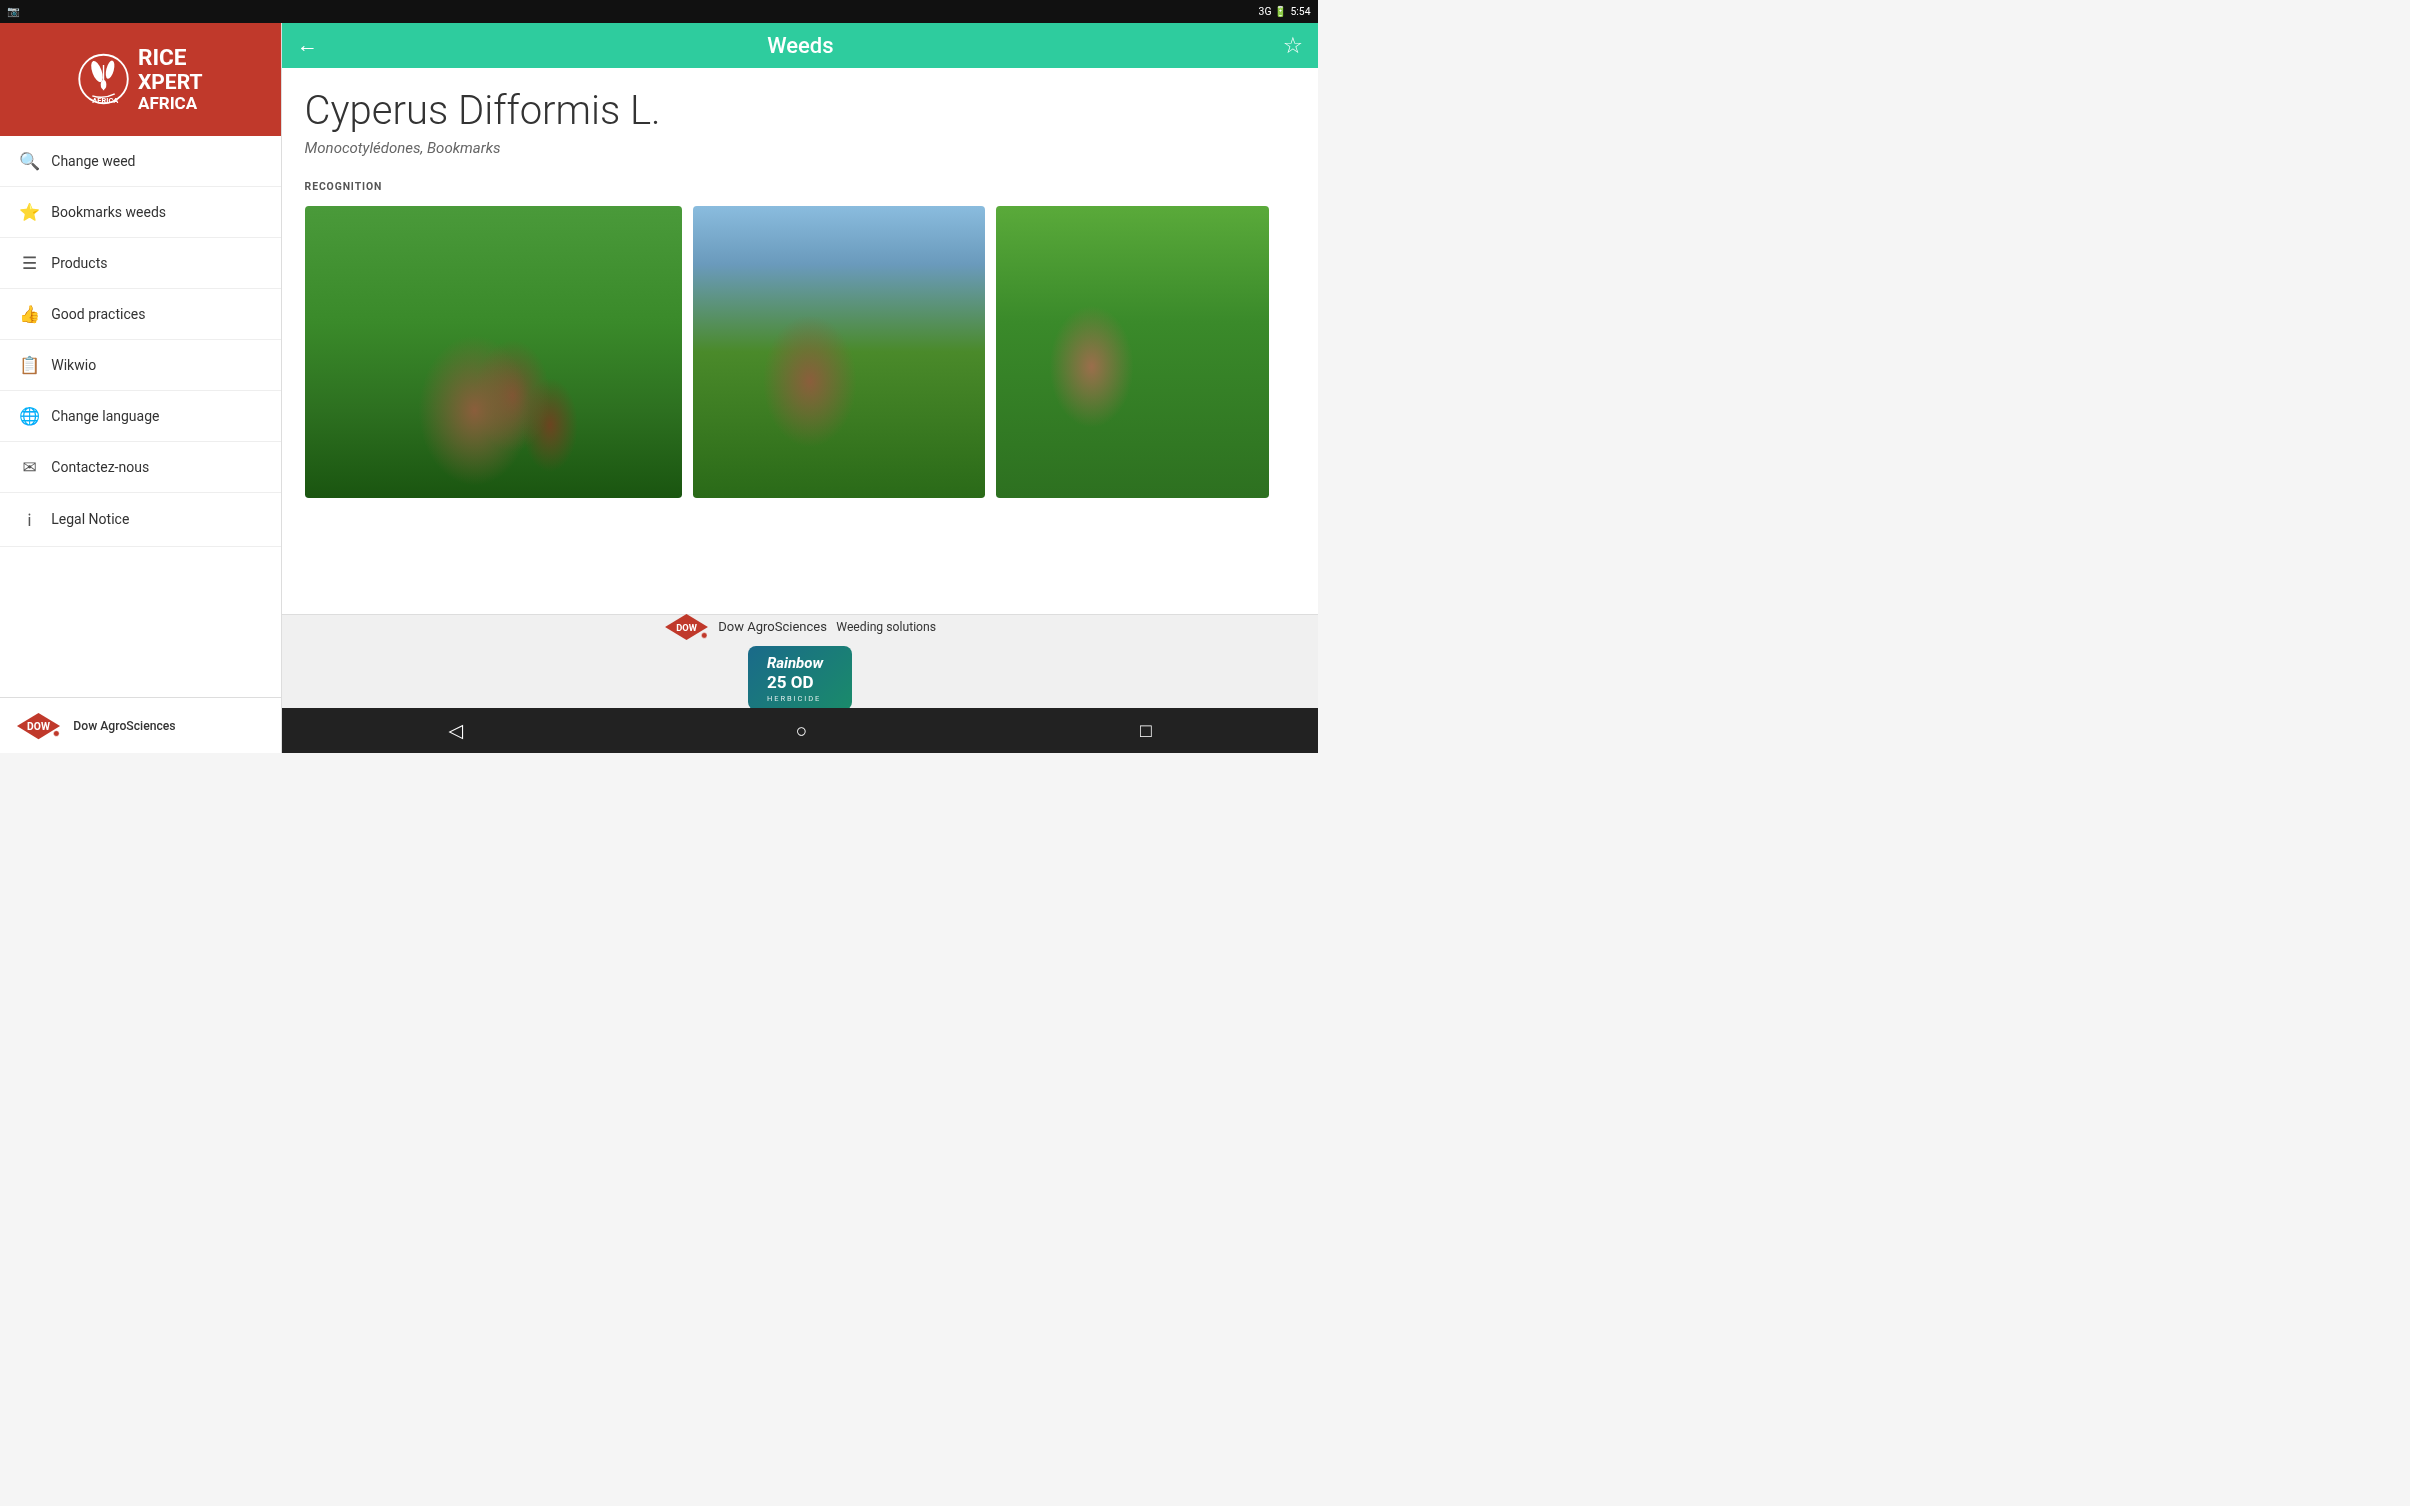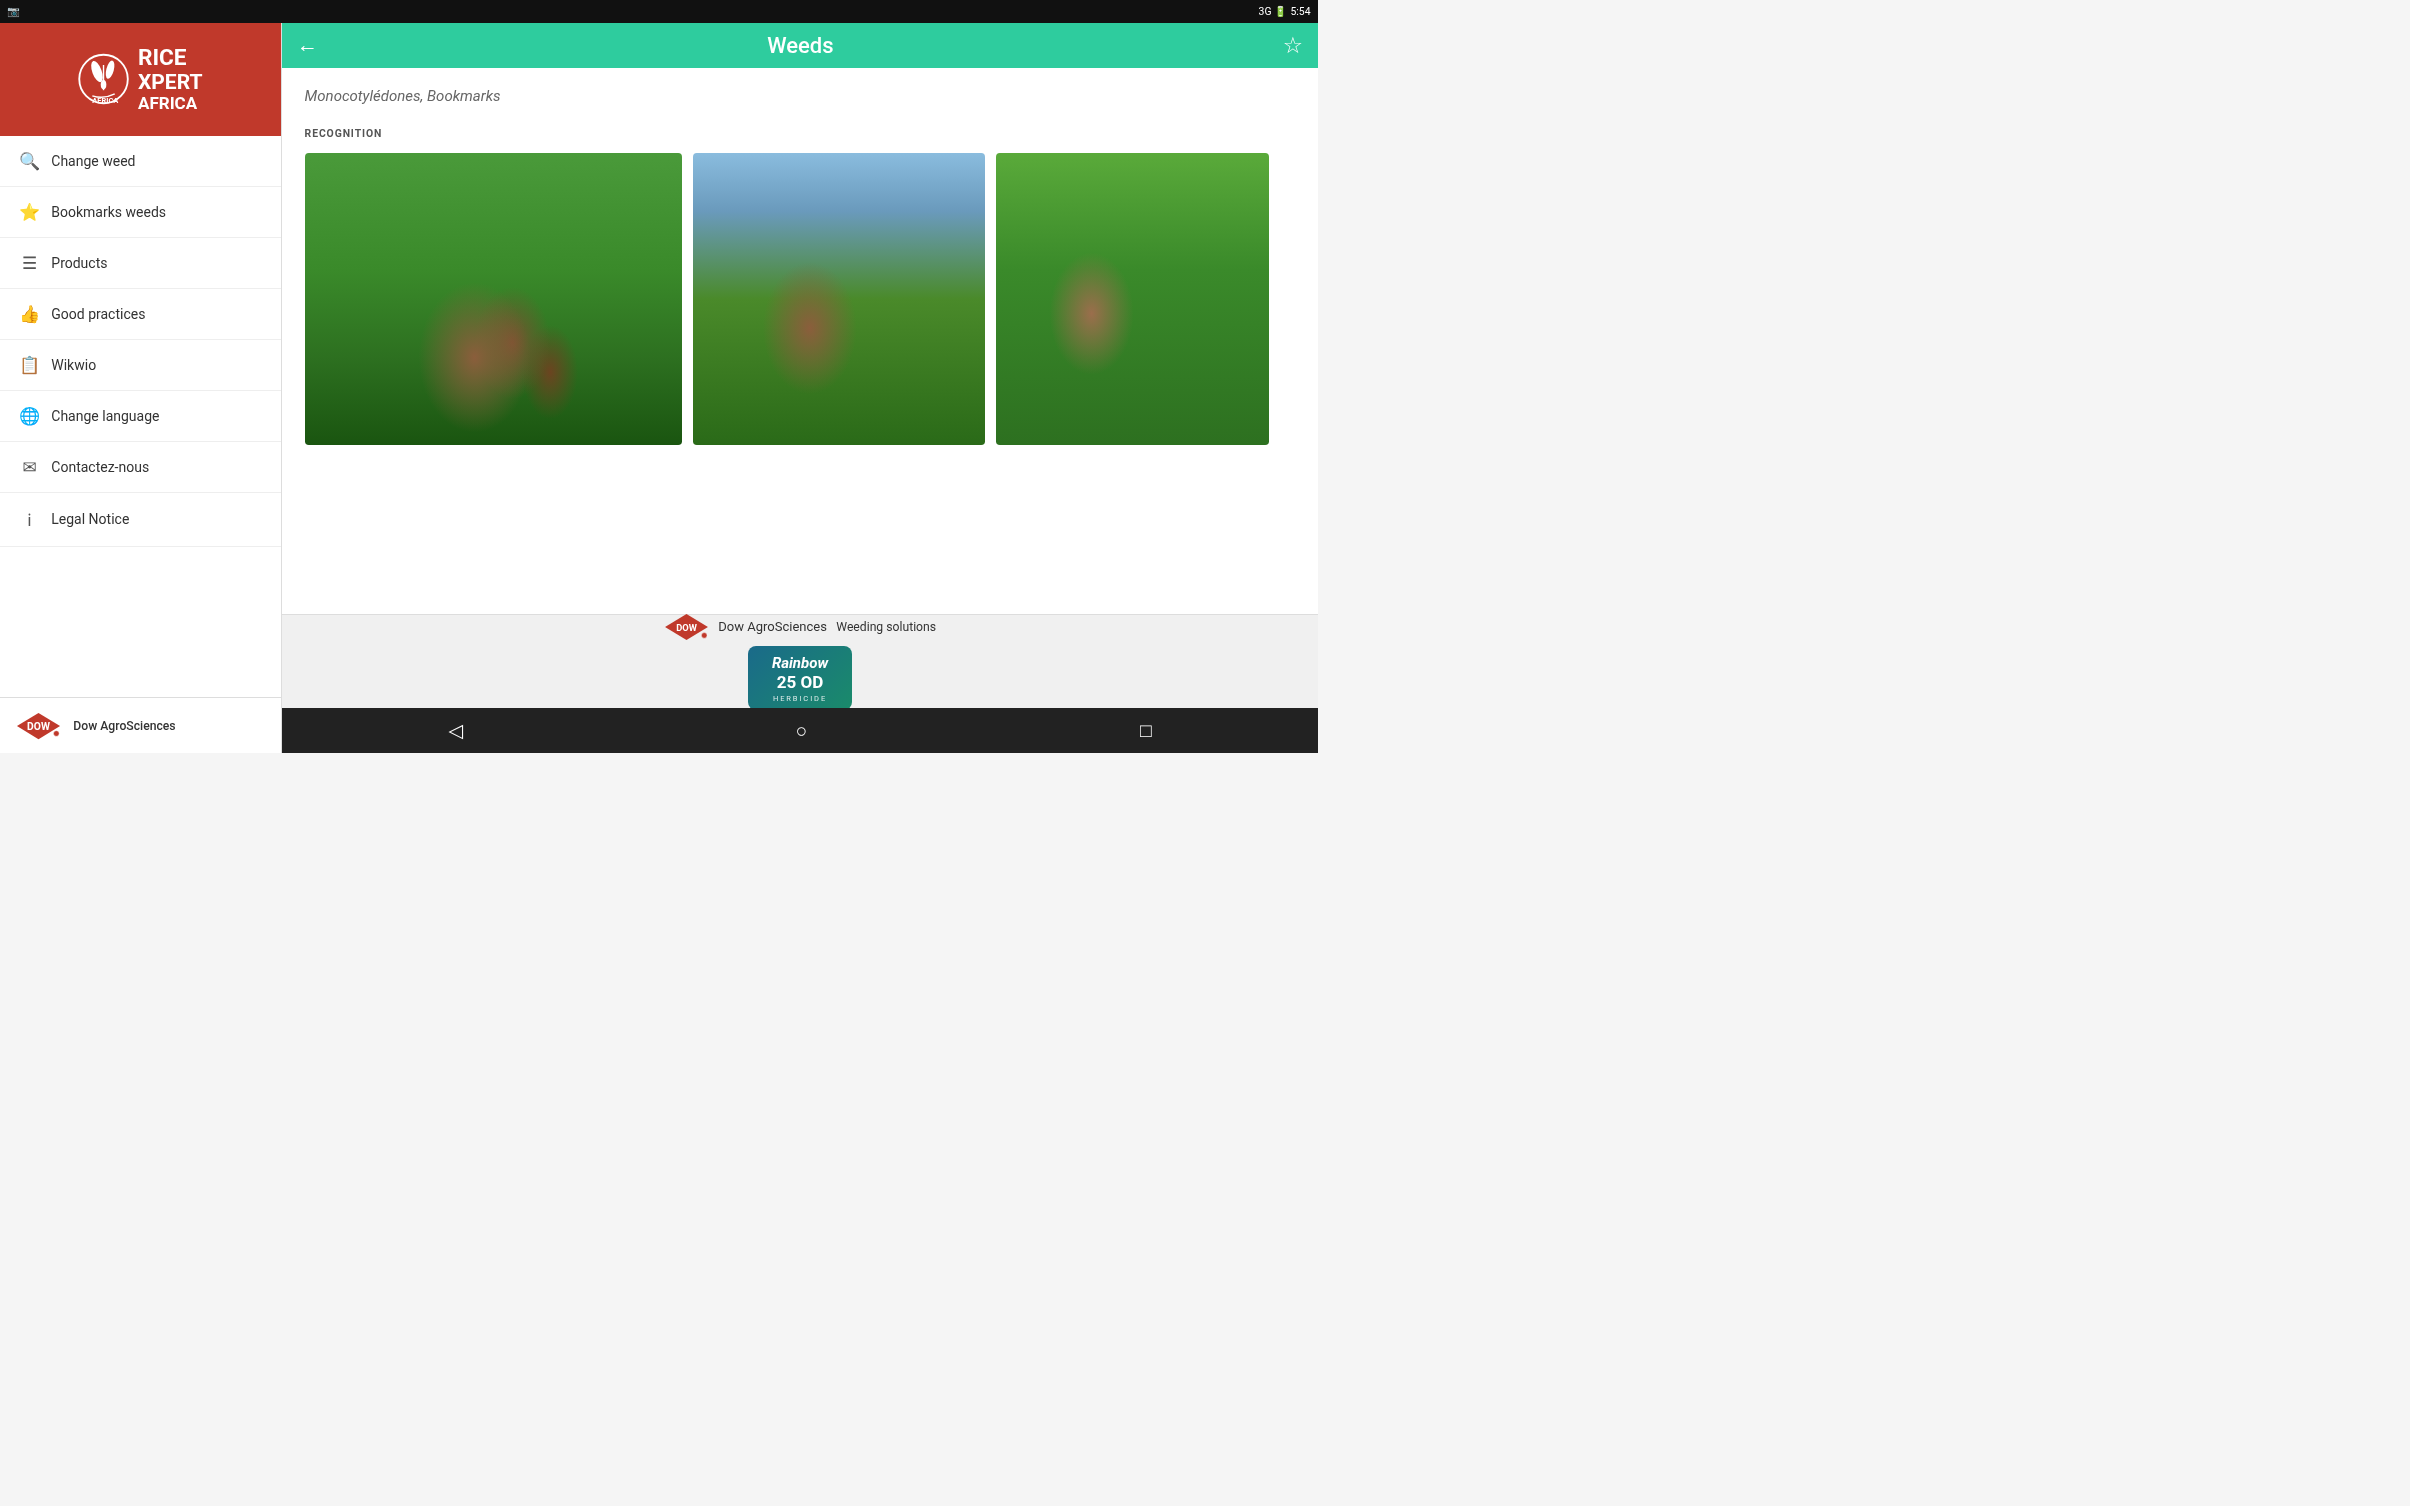--- a/index.html
+++ b/index.html
@@ -224,20 +224,21 @@
   <div class="main-content">
 
     <div class="top-bar">
       <span class="back-btn">←</span>
       <span class="top-title">Weeds</span>
       <span class="star-btn" style="font-size:22.6px;">☆</span>
     </div>
 
     <div style="flex:1;overflow:hidden;display:flex;flex-direction:column;">
       <div class="content-area">
+        <div class="weed-title">Cyperus Difformis L.</div>
         <div class="weed-subtitle">Monocotylédones, Bookmarks</div>
 
 
         <div class="recognition-section">
           <div class="section-label">RECOGNITION</div>
           <div class="images-row">
             <div class="plant-image large">
               <div class="img-bg1"></div>
             </div>
             <div class="plant-image medium">
@@ -254,21 +255,21 @@
         <div class="ad-bar-top">
           <svg width="45" height="28" viewBox="0 0 48 30">
             <polygon points="24,1 47,15 24,29 1,15" fill="#c0392b"></polygon>
             <text x="24" y="19" text-anchor="middle" fill="white" font-weight="bold" font-size="10">DOW</text>
             <circle cx="43" cy="24" r="3" fill="#c0392b" stroke="white" stroke-width="0.5"></circle>
           </svg>
           <span class="ad-brand">Dow AgroSciences</span>
           <span class="ad-slogan">Weeding solutions</span>
         </div>
         <div style="display:flex;align-items:center;justify-content:center;">
-          <div style="background:linear-gradient(135deg,#1a6a8a,#1a8b6a);color:#fff;padding:7.5px 19px;border-radius:8px;text-align:center;min-width:104px;">
+          <div style="background:linear-gradient(135deg,#1a6a8a,#1a8b6a);color:#fff;padding:7.5px 19px;border-radius:8px;text-align:left;min-width:104px;">
             <div style="font-size:15px;font-weight:bold;font-style:italic;">Rainbow</div>
             <div style="font-size:17px;font-weight:bold;">25 OD</div>
             <div style="font-size:7.5px;letter-spacing:1.9px;margin-top:1.9px;opacity:0.85;">HERBICIDE</div>
           </div>
         </div>
       </div>
     </div>
 
     <div class="nav-bar">
       <span class="nav-btn">◁</span>

